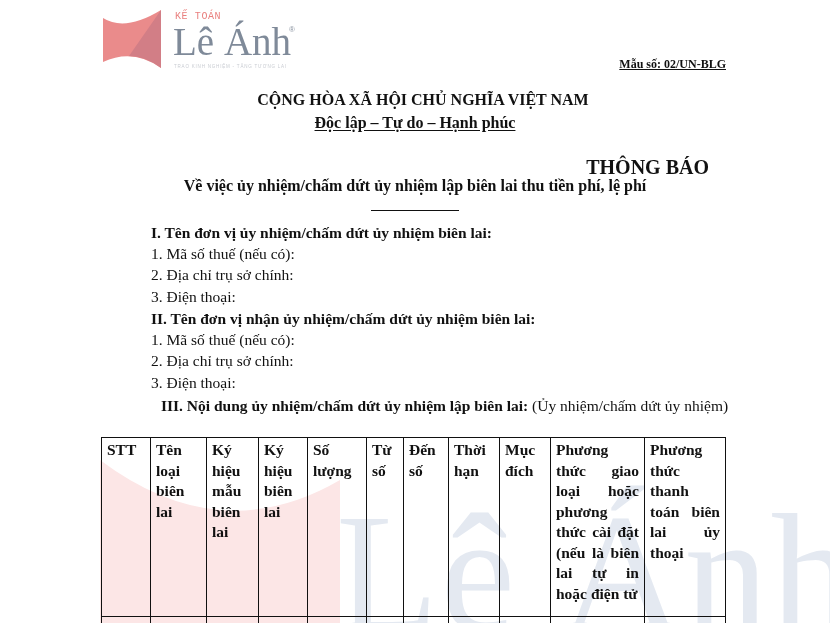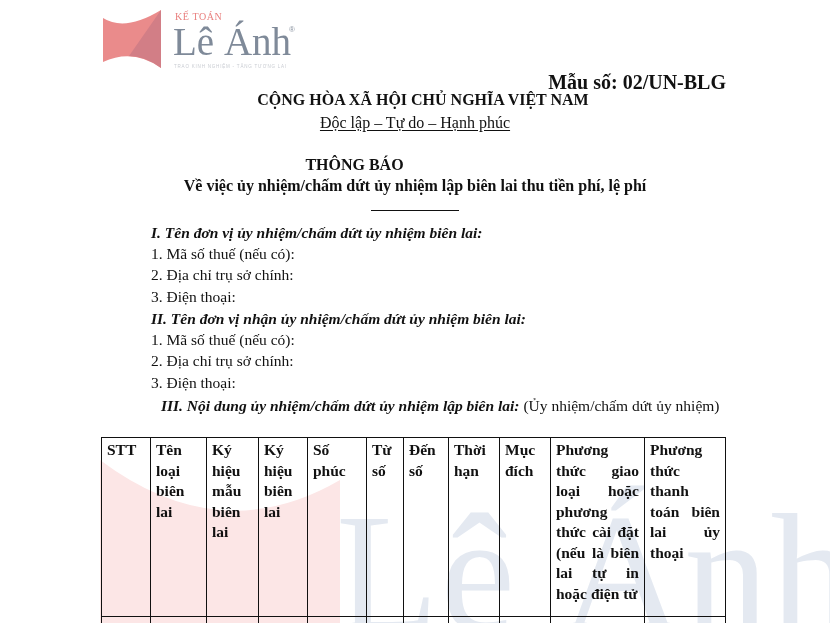--- a/index.html
+++ b/index.html
@@ -8,53 +8,53 @@
       background: #ffffff; position: relative;
       font-family: "Liberation Serif", "DejaVu Serif", serif;
       color: #111;
     }
     .abs { position: absolute; }
 
     
     #logo { left: 103px; top: 10px; width: 200px; height: 62px; }
     #logo-mark { left: 0; top: 0; width: 62px; height: 58px; }
     #logo-brand-small {
-      left: 72px; top: 1px; font-family: Liberation Serif, serif;
+      left: 72px; top: 1px; font-family: Liberation Mono, monospace;
       font-size: 10px; letter-spacing: 0.6px; color: #e9807f; white-space: nowrap;
     }
     #logo-brand-big {
       left: 70px; top: 12px; font-family: "Liberation Serif", serif;
       font-size: 39px; color: #7f8a99; white-space: nowrap; line-height: 40px;
     }
     #logo-reg { left: 186px; top: 15px; font-size: 8px; color: #8a93a0; font-family: "Liberation Sans", sans-serif; }
     #logo-tagline {
       left: 71px; top: 54px; font-family: "Liberation Sans", sans-serif;
       font-size: 4.5px; letter-spacing: 0.8px; color: #c9ccd2; white-space: nowrap;
     }
 
     
     #wm-shape { left: 100px; top: 440px; width: 240px; height: 183px; }
     #wm-text {
       left: 336px; top: 488px; font-family: "Liberation Serif", serif;
       font-size: 168px; line-height: 168px; color: #e4e9f1; white-space: nowrap;
       letter-spacing: 2px;
     }
-    #form-code { right: 104px; top: 71px; font-size: 20px; font-weight: bold; }
+    #form-code { right: 104px; top: 57px; font-size: 12px; font-weight: bold; text-decoration: underline; }
     #nation-title { left: 0; width: 830px; top: 91px; text-align: center; font-size: 16px; font-weight: bold; padding-left: 8px; }
     #nation-title span { position: relative; left: 0px; }
     #motto-wrap { left: 0; width: 830px; top: 114px; text-align: center; }
-    #motto { font-size: 16px; font-weight: normal; text-decoration: underline; text-underline-offset: 2px; }
+    #motto { font-size: 16px; font-weight: bold; text-decoration: underline; text-underline-offset: 2px; }
 
-    #doc-title { left: 0; width: 709px; top: 156px; text-align: center; font-size: 16px; font-weight: bold; }
+    #doc-title { left: 0; width: 709px; top: 156px; text-align: right; font-size: 20px; font-weight: bold; }
     #doc-subtitle { left: 0; width: 830px; top: 177px; text-align: center; font-size: 16px; font-weight: bold; }
     #title-rule { left: 371px; top: 210px; width: 88px; height: 0; border-top: 1px solid #111; }
 
     
     .line { left: 151px; font-size: 15.5px; white-space: nowrap; }
-    .h { font-weight: bold; font-style: italic; }
+    .h { font-weight: bold; }
 
     #sec3 { left: 161px; top: 395px; width: 580px; font-size: 15.5px; line-height: 21px; }
 
     
     #tbl-wrap { left: 101px; top: 437px; }
     table { border-collapse: collapse; table-layout: fixed; }
     td {
       border: 1px solid #111; vertical-align: top; padding: 2px 5px 0 5px;
       font-weight: bold; font-size: 15.5px; line-height: 20.5px;
       text-align: justify; background: transparent;
@@ -116,21 +116,21 @@
       <col style="width:51px">
         <col style="width:94px">
         <col style="width:81px">
     </colgroup>
     <tbody>
         <tr class="head">
       <td class="stt">STT</td>
       <td>Tên loại biên lai</td>
       <td>Ký hiệu mẫu biên lai</td>
       <td>Ký hiệu biên lai</td>
-      <td>Số phúc</td>
+      <td>Số lượng</td>
       <td>Từ số</td>
       <td>Đến số</td>
       <td>Thời hạn</td>
       <td>Mục đích</td>
       <td>Phương thức giao loại hoặc phương thức cài đặt (nếu là biên lai tự in hoặc điện tử</td>
       <td>Phương thức thanh toán biên lai ủy thoại</td>
     </tr>
     <tr class="body">
       <td></td>
       <td></td>

